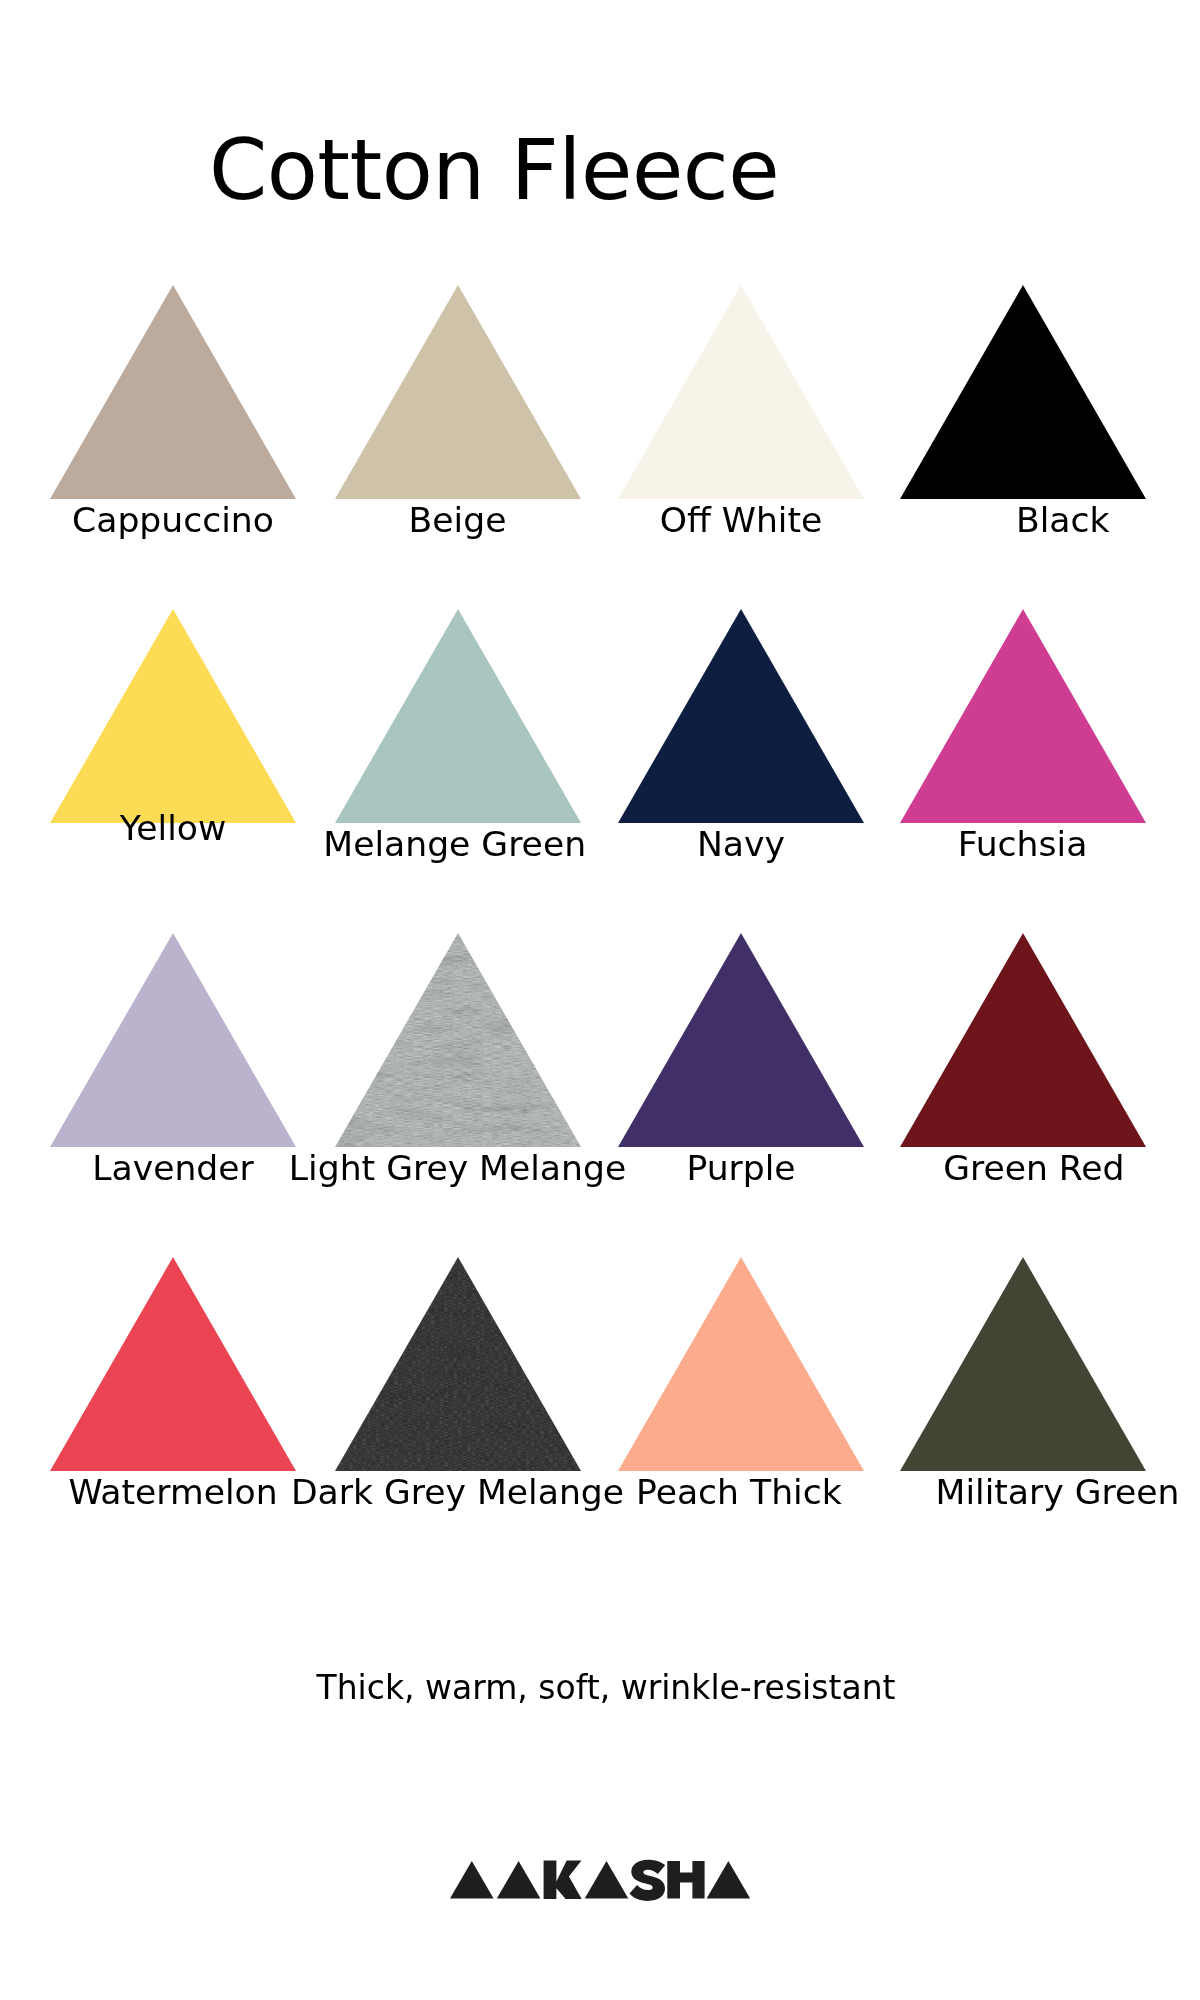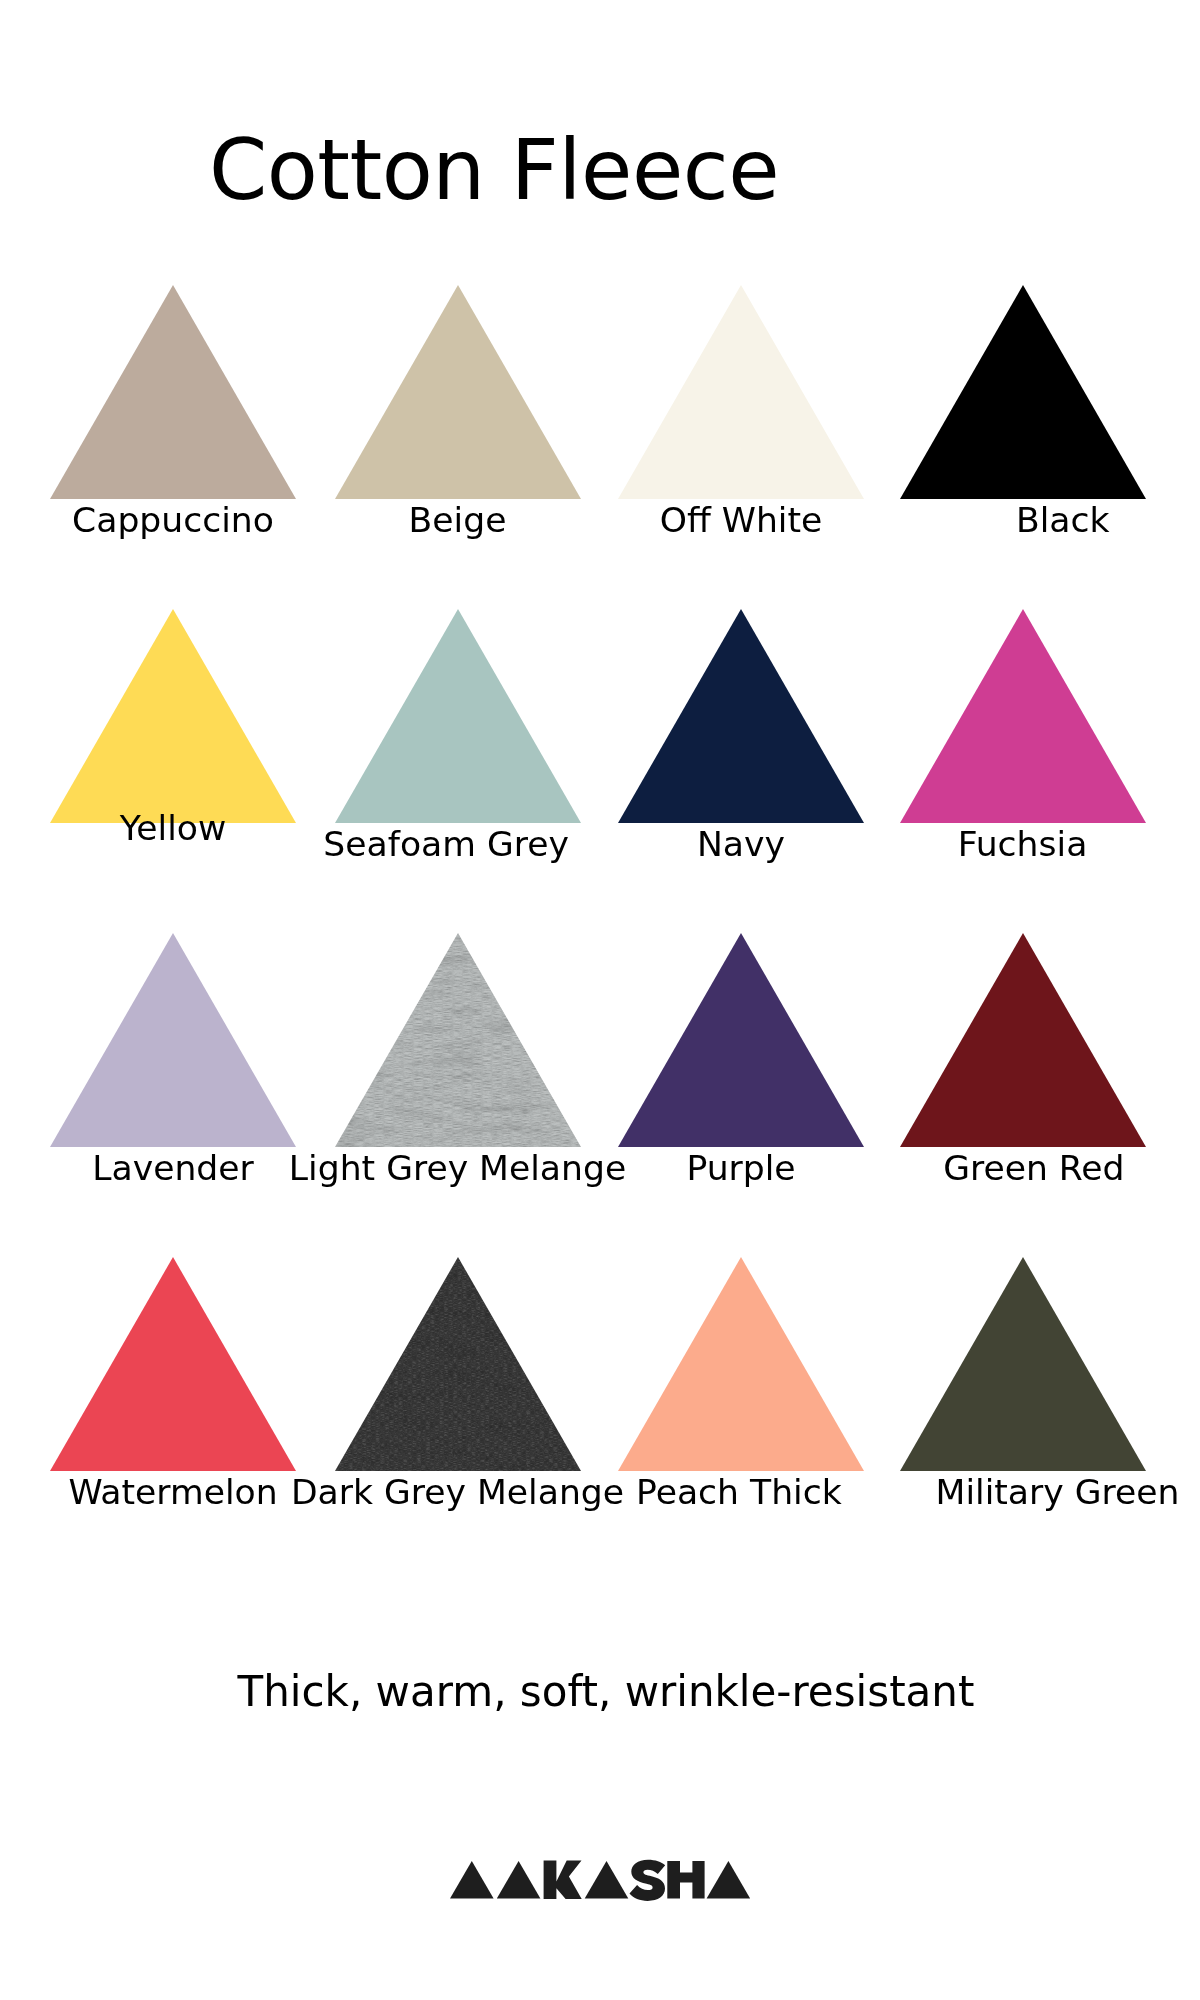--- a/index.html
+++ b/index.html
@@ -29,21 +29,21 @@
     position:absolute;
     text-align:right;
     font-size:34.6px;
     line-height:1;
     white-space:nowrap;
   }
   .features{
     position:absolute;left:0;width:1200px;text-align:center;
   }
   .feat-h{font-size:34px;font-weight:400;line-height:1;-webkit-text-stroke:0.75px #000;paint-order:stroke fill;}
-  .feat-t{font-size:42px;font-weight:400;line-height:1;margin-left:12px;}
+  .feat-t{font-size:33px;font-weight:400;line-height:1;margin-left:12px;}
   .logo{position:absolute;}
   .sr{position:absolute;width:1px;height:1px;overflow:hidden;clip:rect(0 0 0 0);white-space:nowrap;}
 </style>
 </head>
 <body>
 
 <svg width="0" height="0" class="defs" aria-hidden="true">
   <defs>
     <clipPath id="triClip">
         <polygon points="123,0 246,214 0,214"></polygon>
@@ -105,21 +105,21 @@
       <div class="cell">
         <svg class="tri" width="246" height="214" viewBox="0 0 246 214" style="left:50px;top:609px">
           <polygon points="123,0 246,214 0,214" fill="#FEDB55"></polygon>
         </svg>
         <div class="label" style="top: 811px; left: 119.773px;">Yellow</div>
       </div>
       <div class="cell">
         <svg class="tri" width="246" height="214" viewBox="0 0 246 214" style="left:334.5px;top:609px">
           <polygon points="123,0 246,214 0,214" fill="#A8C5C0"></polygon>
         </svg>
-        <div class="label" style="top: 827.4px; left: 323.336px;">Seafoam Grey</div>
+        <div class="label" style="top: 827.4px; left: 323.336px;">Melange Green</div>
       </div>
       <div class="cell">
         <svg class="tri" width="246" height="214" viewBox="0 0 246 214" style="left:618px;top:609px">
           <polygon points="123,0 246,214 0,214" fill="#0D1E40"></polygon>
         </svg>
         <div class="label" style="top: 827.4px; left: 697.008px;">Navy</div>
       </div>
       <div class="cell">
         <svg class="tri" width="246" height="214" viewBox="0 0 246 214" style="left:899.5px;top:609px">
           <polygon points="123,0 246,214 0,214" fill="#CF3D93"></polygon>

